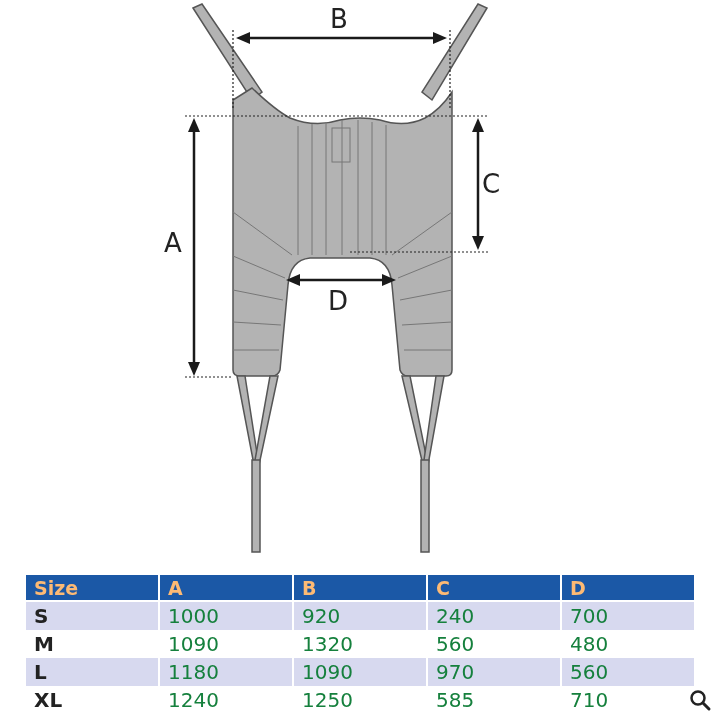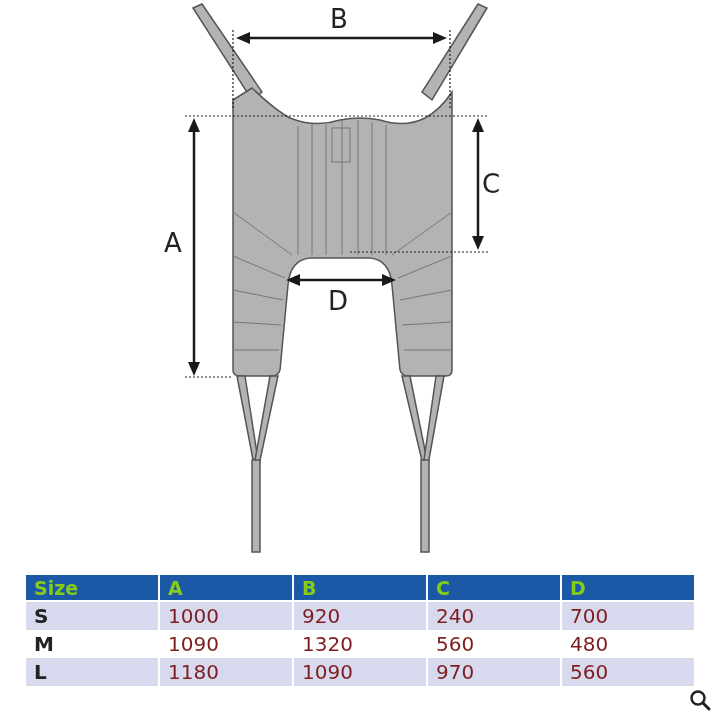--- a/index.html
+++ b/index.html
@@ -1,21 +1,21 @@
 <!DOCTYPE html>
 <html><head>
 <meta charset="utf-8">
 <style>
   html, body { margin: 0; padding: 0; }
   body { width: 720px; height: 720px; background: #ffffff; position: relative; overflow: hidden; font-family: "DejaVu Sans", sans-serif; }
   .diagram { position: absolute; left: 0; top: 0; width: 720px; height: 570px; }
   .dim-label { font-family: "DejaVu Sans", sans-serif; font-size: 26px; fill: #222; }
   .size-table { position: absolute; left: 24px; top: 575px; border-collapse: separate; border-spacing: 2px 0; }
-  .size-table th { background: #1b58a6; color: #84cc16; font-weight: bold; font-size: 19px; text-align: left; padding: 0 8px; height: 25px; width: 116px; border-bottom: 2px solid #ffffff; }
-  .size-table td { font-size: 20px; color: #7f1d1d; text-align: left; padding: 0 8px; height: 28px; width: 116px; }
+  .size-table th { background: #1b58a6; color: #fdba74; font-weight: bold; font-size: 19px; text-align: left; padding: 0 8px; height: 25px; width: 116px; border-bottom: 2px solid #ffffff; }
+  .size-table td { font-size: 20px; color: #15803d; text-align: left; padding: 0 8px; height: 28px; width: 116px; }
   .size-table td.size { color: #222; font-weight: bold; }
   .size-table tr.shaded td { background: #d7d9ef; }
   .zoom-icon { position: absolute; left: 688px; top: 688px; width: 24px; height: 24px; cursor: pointer; }
 </style>
 </head>
 <body>
 
 <svg class="diagram" viewBox="0 0 720 570" xmlns="http://www.w3.org/2000/svg">
   <g fill="#b3b3b3" stroke="#555" stroke-width="1.5">
 
@@ -104,19 +104,26 @@
       <td>560</td>
       <td>480</td>
     </tr>
     <tr class="shaded">
       <td class="size">L</td>
       <td>1180</td>
       <td>1090</td>
       <td>970</td>
       <td>560</td>
     </tr>
+    <tr>
+      <td class="size">XL</td>
+      <td>1240</td>
+      <td>1250</td>
+      <td>585</td>
+      <td>710</td>
+    </tr>
   </tbody>
 </table>
 
 <svg class="zoom-icon" viewBox="0 0 24 24" xmlns="http://www.w3.org/2000/svg">
   <circle cx="10" cy="10" r="6.5" fill="none" stroke="#222" stroke-width="2.5"></circle>
   <line x1="15" y1="15" x2="21" y2="21" stroke="#222" stroke-width="3" stroke-linecap="round"></line>
 </svg>
 
 </body></html>

